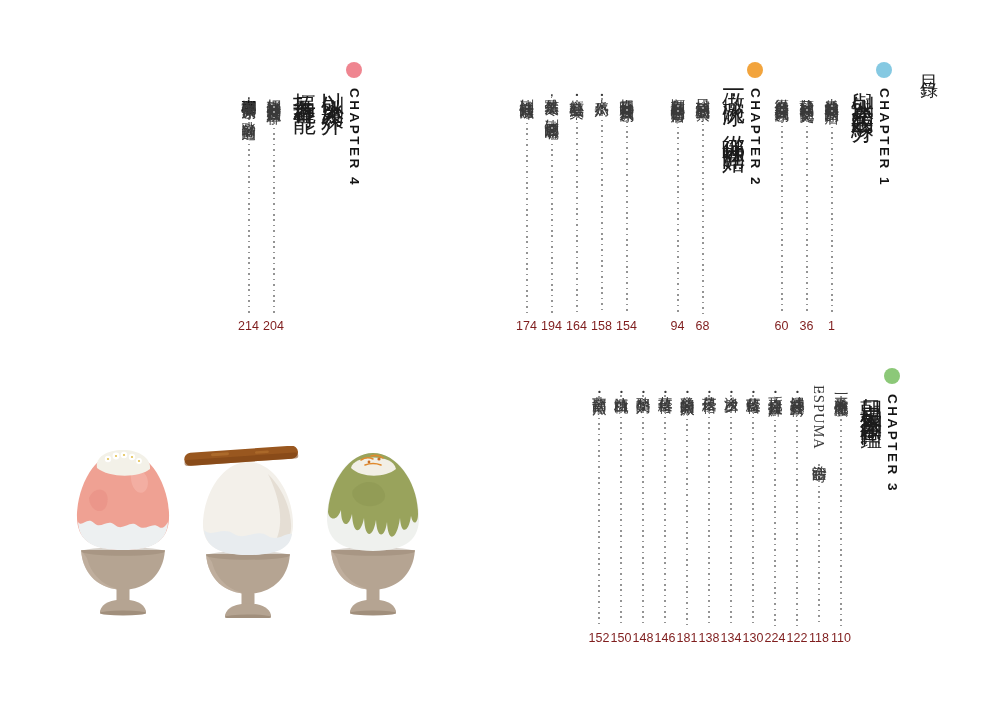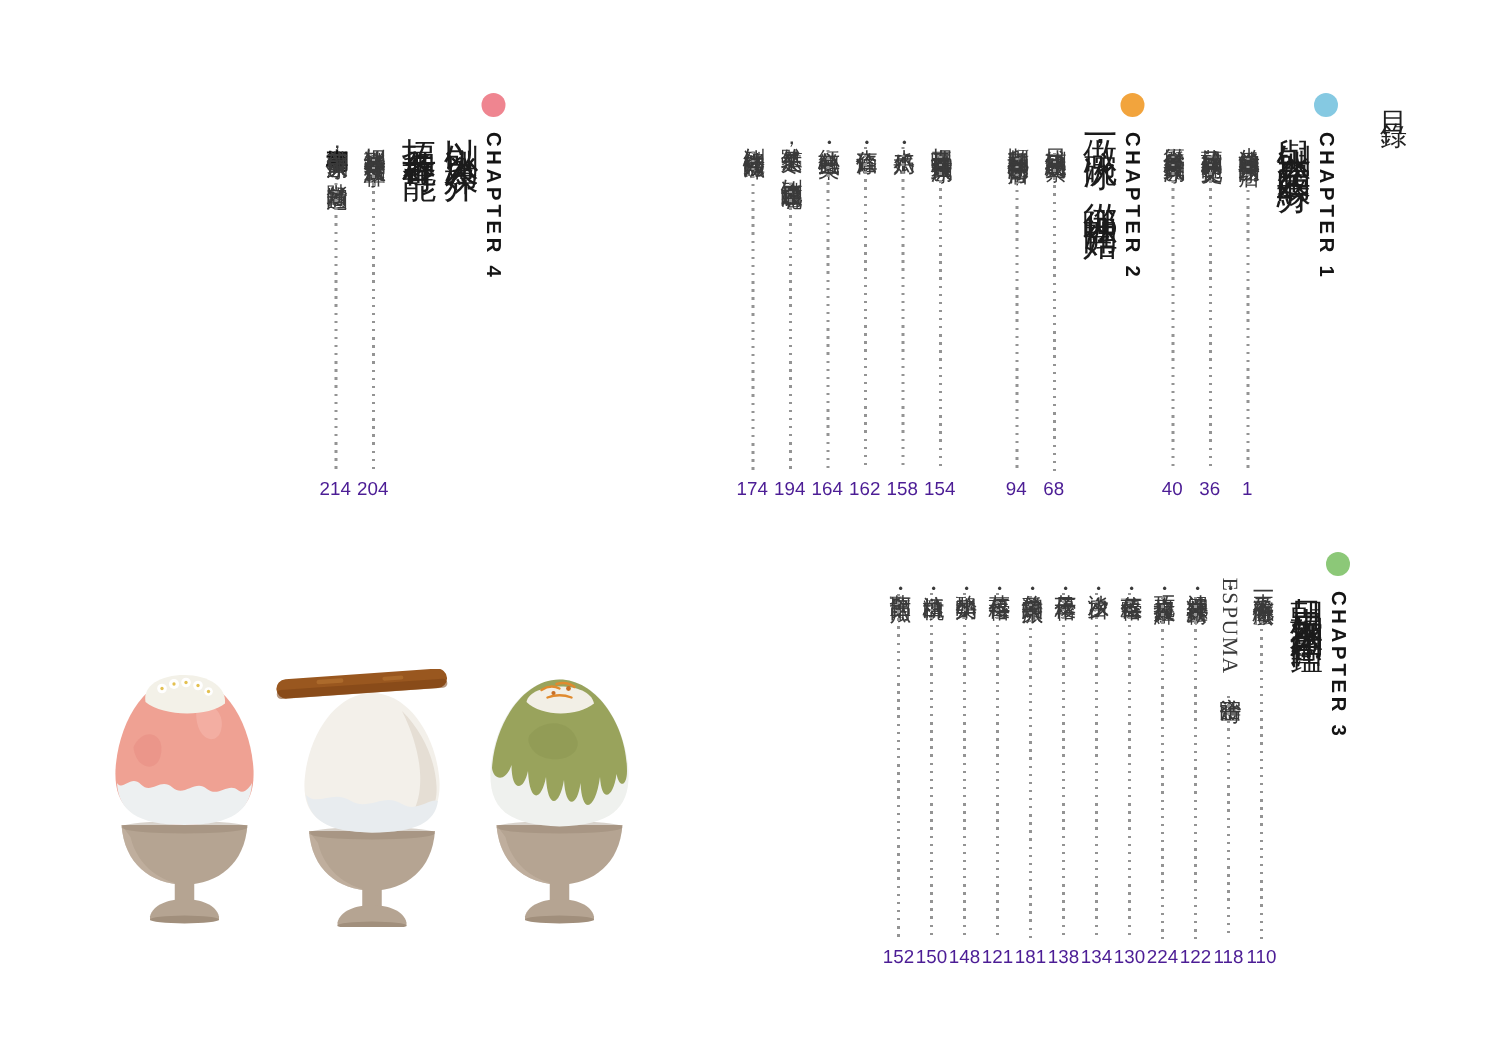--- a/index.html
+++ b/index.html
@@ -41,21 +41,21 @@
   .entry-text { font-size:14.5px; letter-spacing:1px; color:#3a3a3a; white-space:nowrap; }
   .entry-prefix { font-weight:bold; color:#111; }
   .entry-rest { margin-block-start:9px; }
 
   .leader {
     flex:1 1 auto; width:2px; min-height:8px; margin:6px 0 5px;
     background-image:repeating-linear-gradient(to bottom,#949494 0 1.6px,transparent 1.6px 5.4px);
   }
   .page-num {
     font-family:"Liberation Sans","DejaVu Sans",sans-serif;
-    font-size:12.5px; color:#4c1d95; white-space:nowrap; height:15px; line-height:15px;
+    font-size:12.5px; color:#7f1d1d; white-space:nowrap; height:15px; line-height:15px;
   }
   .ch2-block { margin-left:26px; }
   .ch2-cont { margin-left:146px; height:100%; display:flex; flex-direction:row-reverse; }
   .ch4-block { margin-left:26px; }
 
   .illustration { position:absolute; left:48px; top:446px; width:380px; height:172px; }
 </style>
 </head>
 <body>
 
@@ -78,21 +78,21 @@
         <span class="page-num">1</span>
       </div>
       <div class="entry">
         <span class="entry-text vtext">藏於日式刨冰裡的文化史</span>
         <span class="leader"></span>
         <span class="page-num">36</span>
       </div>
       <div class="entry">
         <span class="entry-text vtext">從歷史角度探究日式刨冰</span>
         <span class="leader"></span>
-        <span class="page-num">40</span>
+        <span class="page-num">60</span>
       </div>
     </div>
   </div>
 
   <div class="chapter ch2-block">
     <div class="chapter-header">
       <span class="dot" style="background-color: rgb(242, 164, 61);"></span>
       <span class="chapter-label vtext">CHAPTER 2</span>
     </div>
     <div class="chapter-title-group">
@@ -116,25 +116,20 @@
     <div class="entries">
       <div class="entry">
         <span class="entry-text vtext">把臺味元素帶進日式刨冰</span>
         <span class="leader"></span>
         <span class="page-num">154</span>
       </div>
       <div class="entry">
         <span class="entry-text vtext">・木瓜牛奶</span>
         <span class="leader"></span>
         <span class="page-num">158</span>
-      </div>
-      <div class="entry">
-        <span class="entry-text vtext">・杏仁油條</span>
-        <span class="leader"></span>
-        <span class="page-num">162</span>
       </div>
       <div class="entry">
         <span class="entry-text vtext">・紅心芭樂鳳梨</span>
         <span class="leader"></span>
         <span class="page-num">164</span>
       </div>
       <div class="entry">
         <span class="entry-text vtext">雖然是冬天，刨冰店也沒閒著呢</span>
         <span class="leader"></span>
         <span class="page-num">194</span>
@@ -217,21 +212,21 @@
         <span class="page-num">138</span>
       </div>
       <div class="entry">
         <span class="entry-text vtext">・伯爵的蘋果派</span>
         <span class="leader"></span>
         <span class="page-num">181</span>
       </div>
       <div class="entry">
         <span class="entry-text vtext">・草莓優格</span>
         <span class="leader"></span>
-        <span class="page-num">121</span>
+        <span class="page-num">146</span>
       </div>
       <div class="entry">
         <span class="entry-text vtext">・酪梨牛奶</span>
         <span class="leader"></span>
         <span class="page-num">148</span>
       </div>
       <div class="entry">
         <span class="entry-text vtext">・糖漬白桃</span>
         <span class="leader"></span>
         <span class="page-num">150</span>

